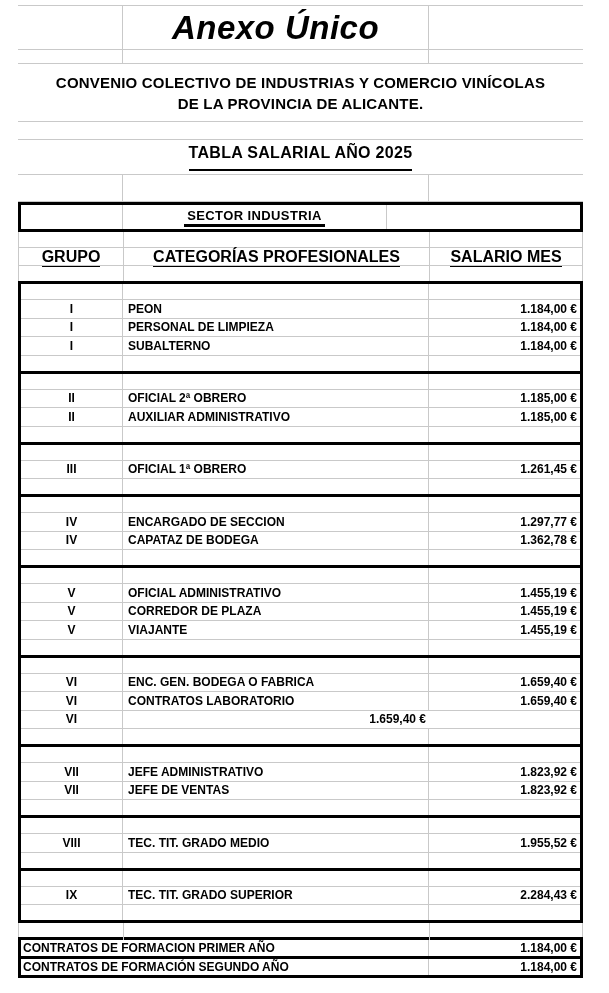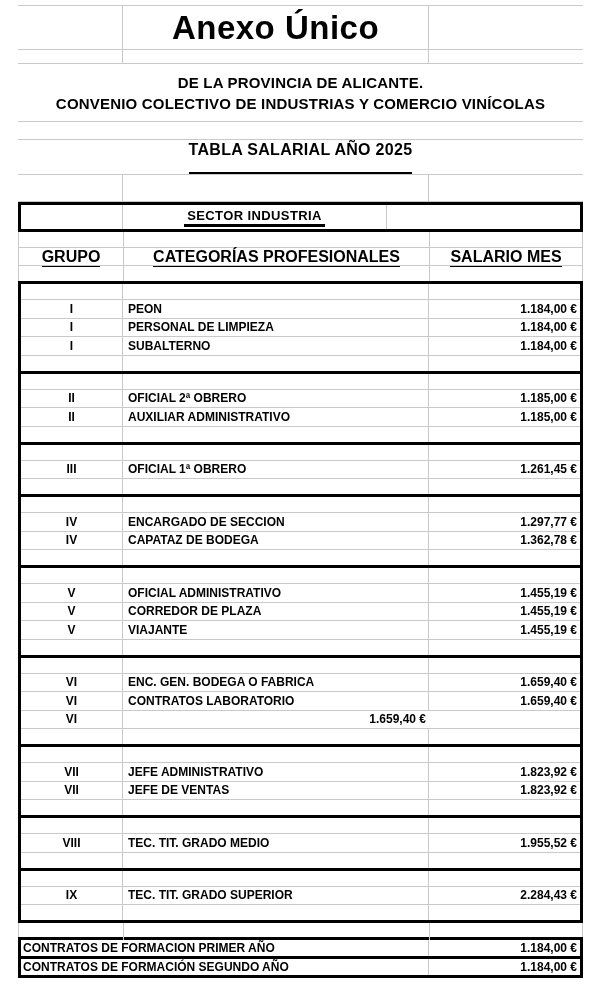--- a/index.html
+++ b/index.html
@@ -18,31 +18,31 @@
   .cols3{display:grid;grid-template-columns:105px 306px 1fr;}
   .cols3 > .c1, .cols3 > .c2{border-right:1px solid var(--grid);}
 
   
   .thin-sec{border-left:1px solid var(--grid);border-right:1px solid var(--grid);}
   #top-section{border-top:1px solid var(--grid);border-bottom:1px solid var(--grid);}
   .trow{border-bottom:1px solid var(--grid);}
   .trow.nob{border-bottom:none;}
 
   .row-title{height:44px;}
-  .row-title .c2{display:flex;align-items:center;justify-content:center;}
+  .row-title .c2{display:flex;align-items:center;justify-content:center;font-style:italic;}
   .title-text{font-size:33px;letter-spacing:0.5px;}
 
   .row-small{height:14px;}
 
   .row-convenio{height:58px;display:flex;flex-direction:column;align-items:center;justify-content:center;}
   .convenio-line{font-size:15px;line-height:21px;text-align:center;letter-spacing:0.2px;}
 
   .row-gap18{height:18px;}
   .row-tabla{height:35px;display:flex;align-items:center;justify-content:center;}
-  .tabla-text{font-size:16px;border-bottom:2.5px solid #000;padding-bottom:13px;letter-spacing:0.3px;}
+  .tabla-text{font-size:16px;border-bottom:2.5px solid #000;padding-bottom:7px;letter-spacing:0.3px;}
   .row-gap26{height:26px;}
 
   
   #sector-box{height:30px;border:3px solid var(--box);display:grid;grid-template-columns:102px 264px 1fr;}
   #sector-box .c1,#sector-box .c2{border-right:1px solid var(--grid);}
   #sector-box .c2{display:flex;align-items:center;justify-content:center;}
   .sector-text{font-size:13px;letter-spacing:0.4px;border-bottom:3px solid #000;padding:0 3px 1px 3px;}
 
   
   .row-gap16{height:16px;}
@@ -85,22 +85,22 @@
           <span class="title-text">Anexo Único</span>
         </div>
         <div class="c3"></div>
       </div>
       <div class="trow cols3 row-small">
         <div class="c1"></div>
         <div class="c2"></div>
         <div class="c3"></div>
       </div>
       <div class="trow row-convenio">
+        <div class="convenio-line">CONVENIO COLECTIVO DE INDUSTRIAS Y COMERCIO VINÍCOLAS</div>
         <div class="convenio-line">DE LA PROVINCIA DE ALICANTE.</div>
-        <div class="convenio-line">CONVENIO COLECTIVO DE INDUSTRIAS Y COMERCIO VINÍCOLAS</div>
       </div>
       <div class="trow row-gap18"></div>
       <div class="trow row-tabla">
         <span class="tabla-text">TABLA SALARIAL AÑO 2025</span>
       </div>
       <div class="trow cols3 row-gap26 nob">
         <div class="c1"></div>
         <div class="c2"></div>
         <div class="c3"></div>
       </div>

